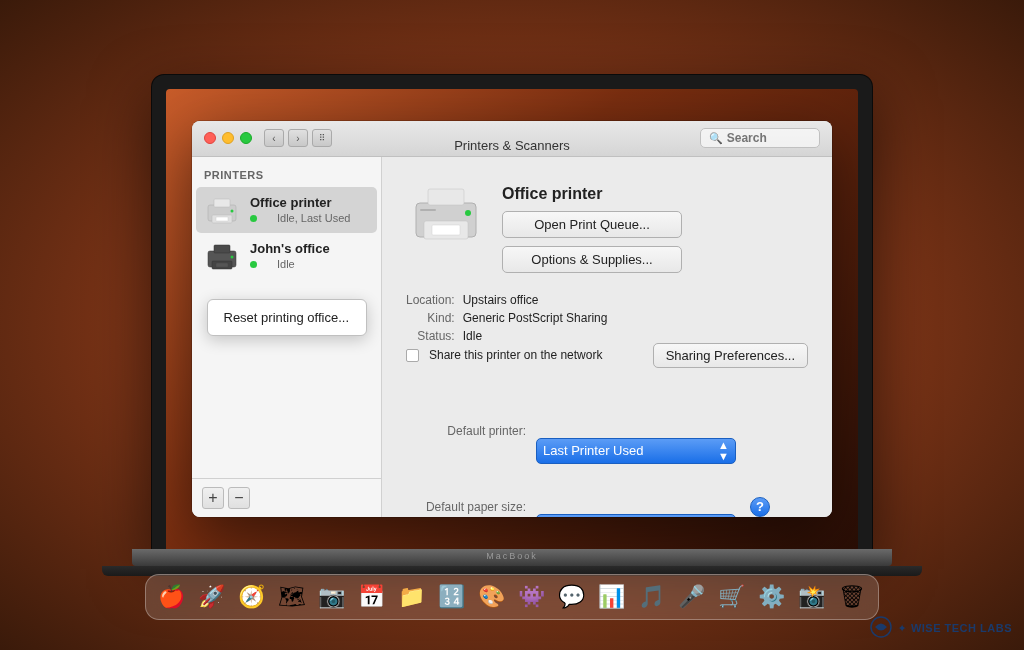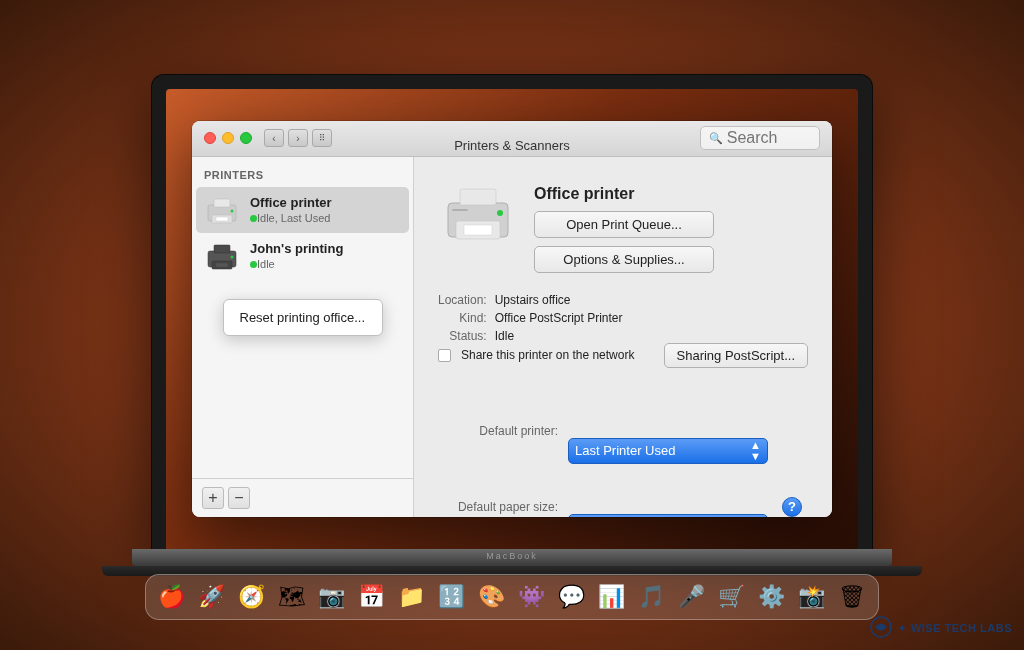--- a/index.html
+++ b/index.html
@@ -131,34 +131,35 @@
       border-radius: 5px;
       padding: 2px 8px;
       gap: 4px;
       width: 120px;
     }
 
     .search-bar input {
       border: none;
       background: transparent;
       outline: none;
-      font-size: 16px;
+      font-size: 12px;
       color: #555;
       width: 90px;
+      font-weight: bold;
     }
 
     
     .window-body {
       display: flex;
       height: 360px;
     }
 
     
     .sidebar {
-      width: 222px;
+      width: 190px;
       background: #f5f5f5;
       border-right: 1px solid #d0d0d0;
       display: flex;
       flex-direction: column;
       padding-top: 8px;
     }
 
     .sidebar-header {
       font-size: 11px;
       font-weight: 600;
@@ -202,21 +203,21 @@
 
     .printer-name {
       font-size: 13px;
       font-weight: 600;
       color: #222;
     }
 
     .printer-status {
       display: flex;
       align-items: center;
-      gap: 0;
+      gap: 20px;
       font-size: 11px;
       color: #666;
     }
 
     .status-dot {
       width: 7px;
       height: 7px;
       border-radius: 50%;
       flex-shrink: 0;
     }
@@ -568,21 +569,21 @@
               <div class="printer-icon">
                 <svg viewBox="0 0 36 30" xmlns="http://www.w3.org/2000/svg">
                   <rect x="4" y="10" width="28" height="16" rx="2" fill="#555" stroke="#333" stroke-width="0.5"></rect>
                   <rect x="8" y="20" width="20" height="8" rx="1" fill="#444" stroke="#333" stroke-width="0.5"></rect>
                   <rect x="10" y="4" width="16" height="8" rx="1" fill="#4a4a4a" stroke="#333" stroke-width="0.5"></rect>
                   <rect x="12" y="22" width="12" height="4" rx="0.5" fill="#555" stroke="#444" stroke-width="0.5"></rect>
                   <circle cx="28" cy="16" r="1.5" fill="#28c940"></circle>
                 </svg>
               </div>
               <div class="printer-info">
-                <span class="printer-name">John's printing</span>
+                <span class="printer-name">John's office</span>
                 <div class="printer-status">
                   <div class="status-dot idle"></div>
                   <span>Idle</span>
                 </div>
               </div>
             </div>
 
             <div class="context-menu">
               <div class="context-menu-item">Reset printing office...</div>
             </div>
@@ -610,29 +611,29 @@
                 <span class="printer-detail-name">Office printer</span>
                 <button class="detail-btn">Open Print Queue...</button>
                 <button class="detail-btn">Options &amp; Supplies...</button>
               </div>
             </div>
 
             <div class="info-section">
               <span class="info-label">Location:</span>
               <span class="info-value">Upstairs office</span>
               <span class="info-label">Kind:</span>
-              <span class="info-value">Office PostScript Printer</span>
+              <span class="info-value">Generic PostScript Sharing</span>
               <span class="info-label">Status:</span>
               <span class="info-value">Idle</span>
             </div>
 
             <div class="share-row">
               <div class="checkbox"></div>
               <span class="share-label">Share this printer on the network</span>
-              <button class="sharing-btn">Sharing PostScript...</button>
+              <button class="sharing-btn">Sharing Preferences...</button>
             </div>
 
             <div class="divider"></div>
 
             <div class="bottom-row">
               <span class="bottom-label">Default printer:</span>
               <div class="select-box">
                 <span class="select-box-text">Last Printer Used</span>
                 <div class="select-arrows">
                   <span>▲</span>

